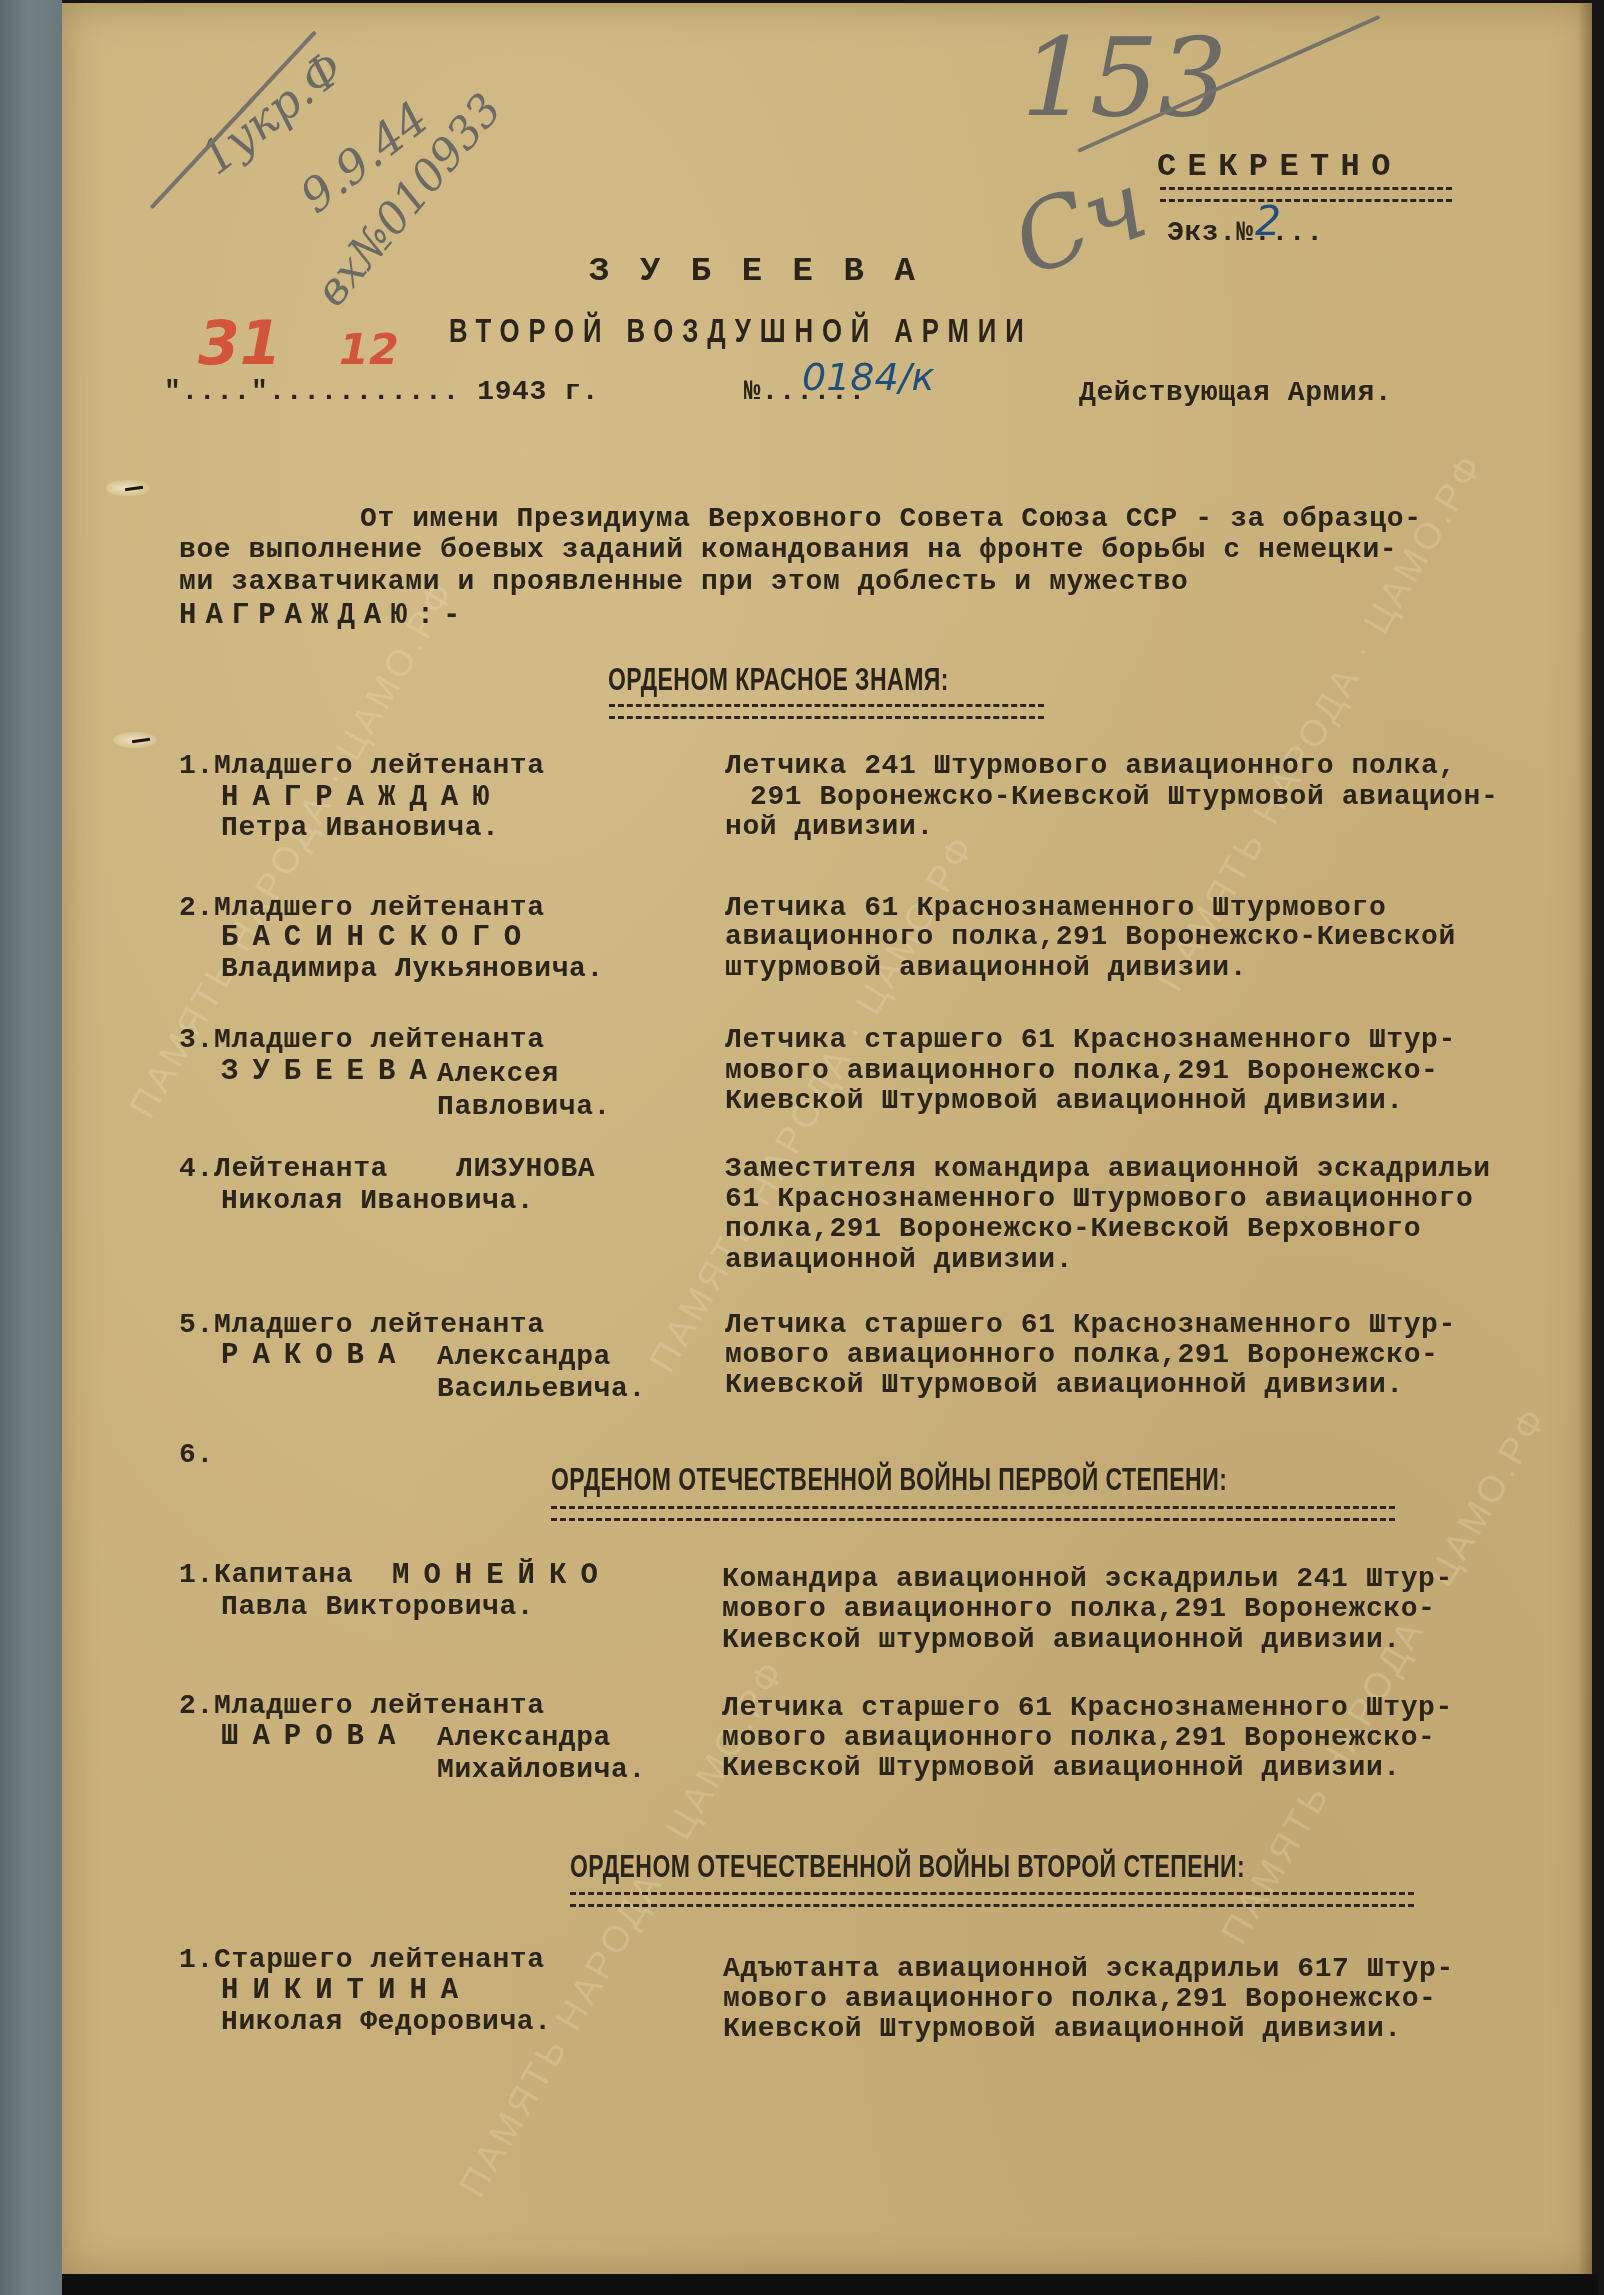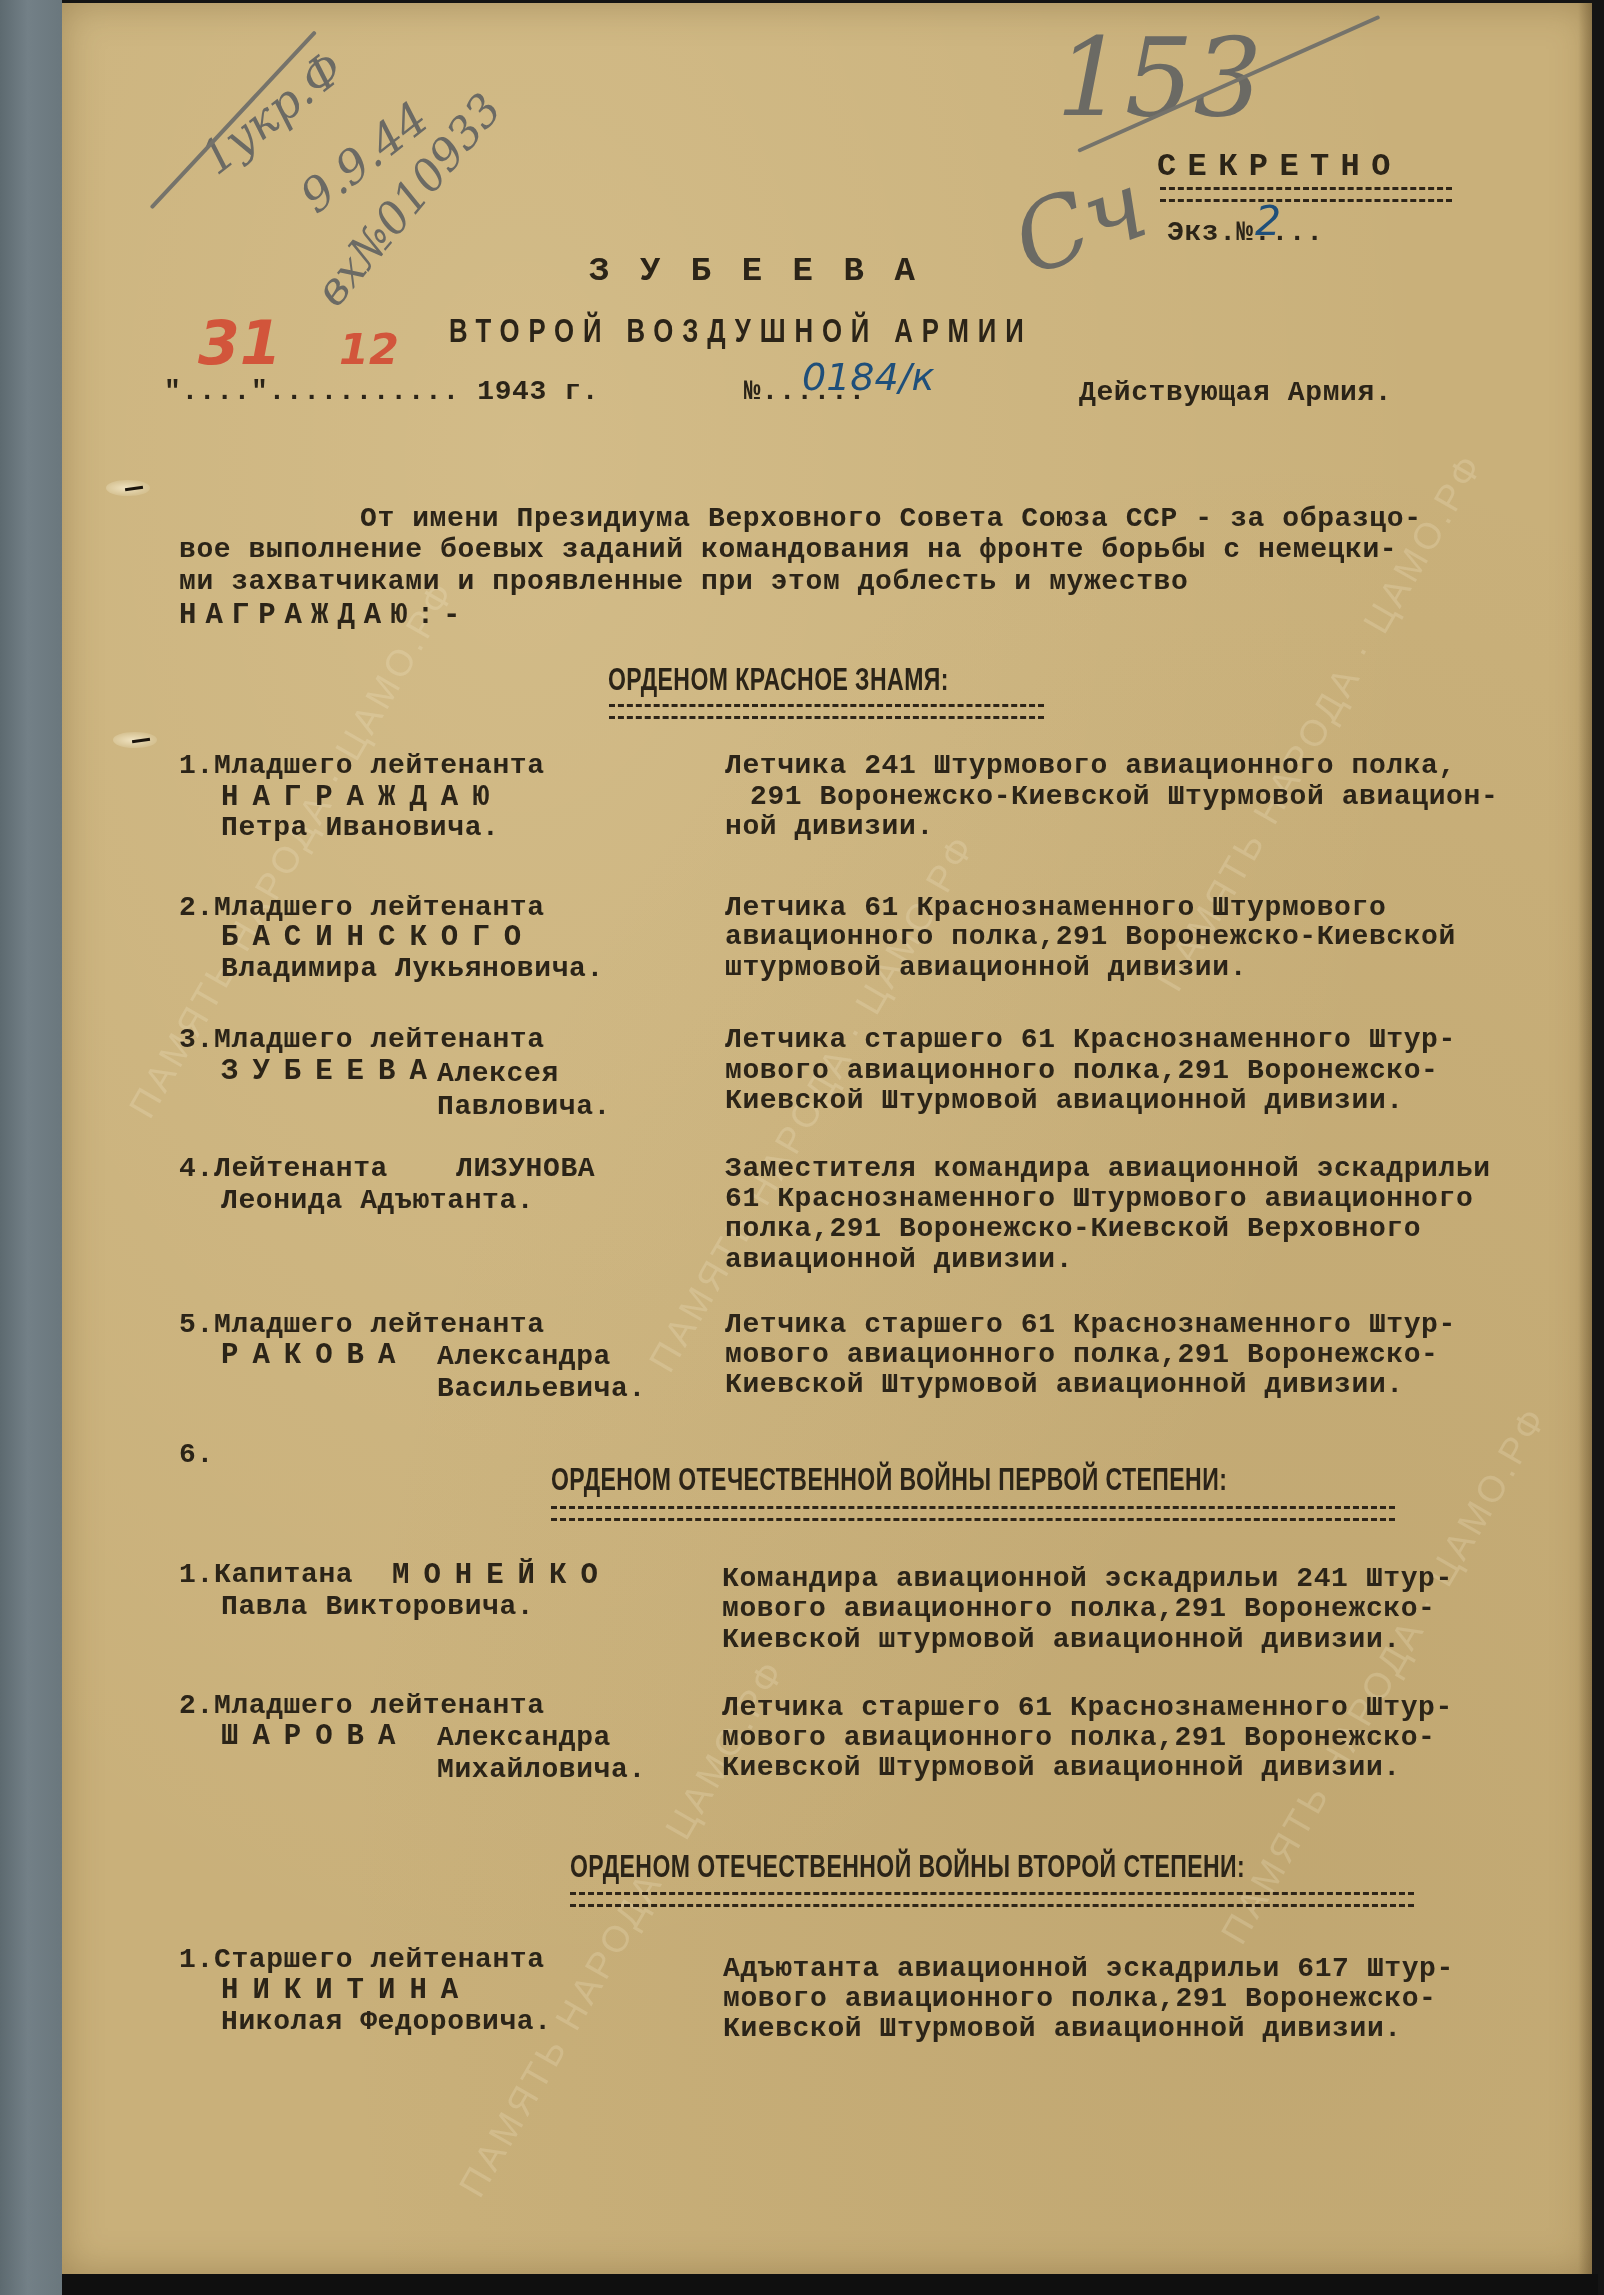--- a/index.html
+++ b/index.html
@@ -80,21 +80,21 @@
   <div class="watermark" style="left:444px; top:1079px;">ПАМЯТЬ НАРОДА · ЦАМО.РФ</div>
   <div class="watermark" style="left:952px; top:698px;">ПАМЯТЬ НАРОДА · ЦАМО.РФ</div>
   <div class="watermark" style="left:1016px; top:1651px;">ПАМЯТЬ НАРОДА · ЦАМО.РФ</div>
   <div class="watermark" style="left:254px; top:1904px;">ПАМЯТЬ НАРОДА · ЦАМО.РФ</div>
 
   <div class="handwriting-pencil" style="left:127px; top:83px; font-size:46px; transform:rotate(-38deg);">1укр.Ф</div>
   <div class="handwriting-pencil" style="left:229px; top:127px; font-size:46px; transform:rotate(-38deg);">9.9.44</div>
   <div class="handwriting-pencil" style="left:216px; top:171px; font-size:44px; transform:rotate(-50deg);">вх№010933</div>
   <div class="pencil-stroke" style="left:89px; top:203px; width:241px; transform:rotate(-47deg);"></div>
 
-  <div class="handwriting-pencil" style="left:959px; top:12.7px; font-size:108px;margin-left:35px;">153</div>
+  <div class="handwriting-pencil" style="left:959px; top:12.7px; font-size:108px;">153</div>
   <div class="handwriting-pencil" style="left:952px; top:165px; font-size:95px; transform:rotate(-20deg);">Сч</div>
   <div class="pencil-stroke" style="left:1016px; top:146px; width:330px; transform:rotate(-24deg);"></div>
 
   <div class="t typed-wide" style="left:1095px; top:148px; font-size:32px; letter-spacing:11.4px;">СЕКРЕТНО</div>
   <div class="double-rule" style="left:1098px; top:184px; width:292px;"></div>
   <div class="t typed" style="left:1105px; top:216px;">Экз.№....</div>
   <div class="handwriting-blue" style="left:1193px; top:194px; font-size:41px;">2</div>
 
   <div class="t heading-main" style="left:527px; top:251px;">ЗУБЕЕВА</div>
   <div class="t heading-sub" style="left:387px; top:311px; font-size:33px; letter-spacing:11.4px;">ВТОРОЙ ВОЗДУШНОЙ АРМИИ</div>
@@ -134,21 +134,21 @@
   <div class="t typed" style="left:152px; top:1023px;">Младшего лейтенанта</div>
   <div class="t typed-wide" style="left:159px; top:1054px;">ЗУБЕЕВА</div>
   <div class="t typed" style="left:375px; top:1054px; width:267px; white-space:normal; line-height:33px;">Алексея Павловича.</div>
   <div class="t typed" style="left:663px; top:1023px;">Летчика старшего 61 Краснознаменного Штур-</div>
   <div class="t typed" style="left:663px; top:1054px;">мового авиационного полка,291 Воронежско-</div>
   <div class="t typed" style="left:663px; top:1084px;">Киевской Штурмовой авиационной дивизии.</div>
 
   <div class="t typed" style="left:117px; top:1152px;">4.</div>
   <div class="t typed" style="left:152px; top:1152px;">Лейтенанта</div>
   <div class="t typed" style="left:394px; top:1152px;">ЛИЗУНОВА</div>
-  <div class="t typed" style="left:159px; top:1184px;">Леонида Адъютанта.</div>
+  <div class="t typed" style="left:159px; top:1184px;">Николая Ивановича.</div>
   <div class="t typed" style="left:663px; top:1152px;">Заместителя командира авиационной эскадрильи</div>
   <div class="t typed" style="left:663px; top:1182px;">61 Краснознаменного Штурмового авиационного</div>
   <div class="t typed" style="left:663px; top:1212px;">полка,291 Воронежско-Киевской Верховного</div>
   <div class="t typed" style="left:663px; top:1243px;">авиационной дивизии.</div>
 
   <div class="t typed" style="left:117px; top:1308px;">5.</div>
   <div class="t typed" style="left:152px; top:1308px;">Младшего лейтенанта</div>
   <div class="t typed-wide" style="left:159px; top:1338px;">РАКОВА</div>
   <div class="t typed" style="left:375px; top:1338px; width:317px; white-space:normal; line-height:32px;">Александра Васильевича.</div>
   <div class="t typed" style="left:663px; top:1308px;">Летчика старшего 61 Краснознаменного Штур-</div>

